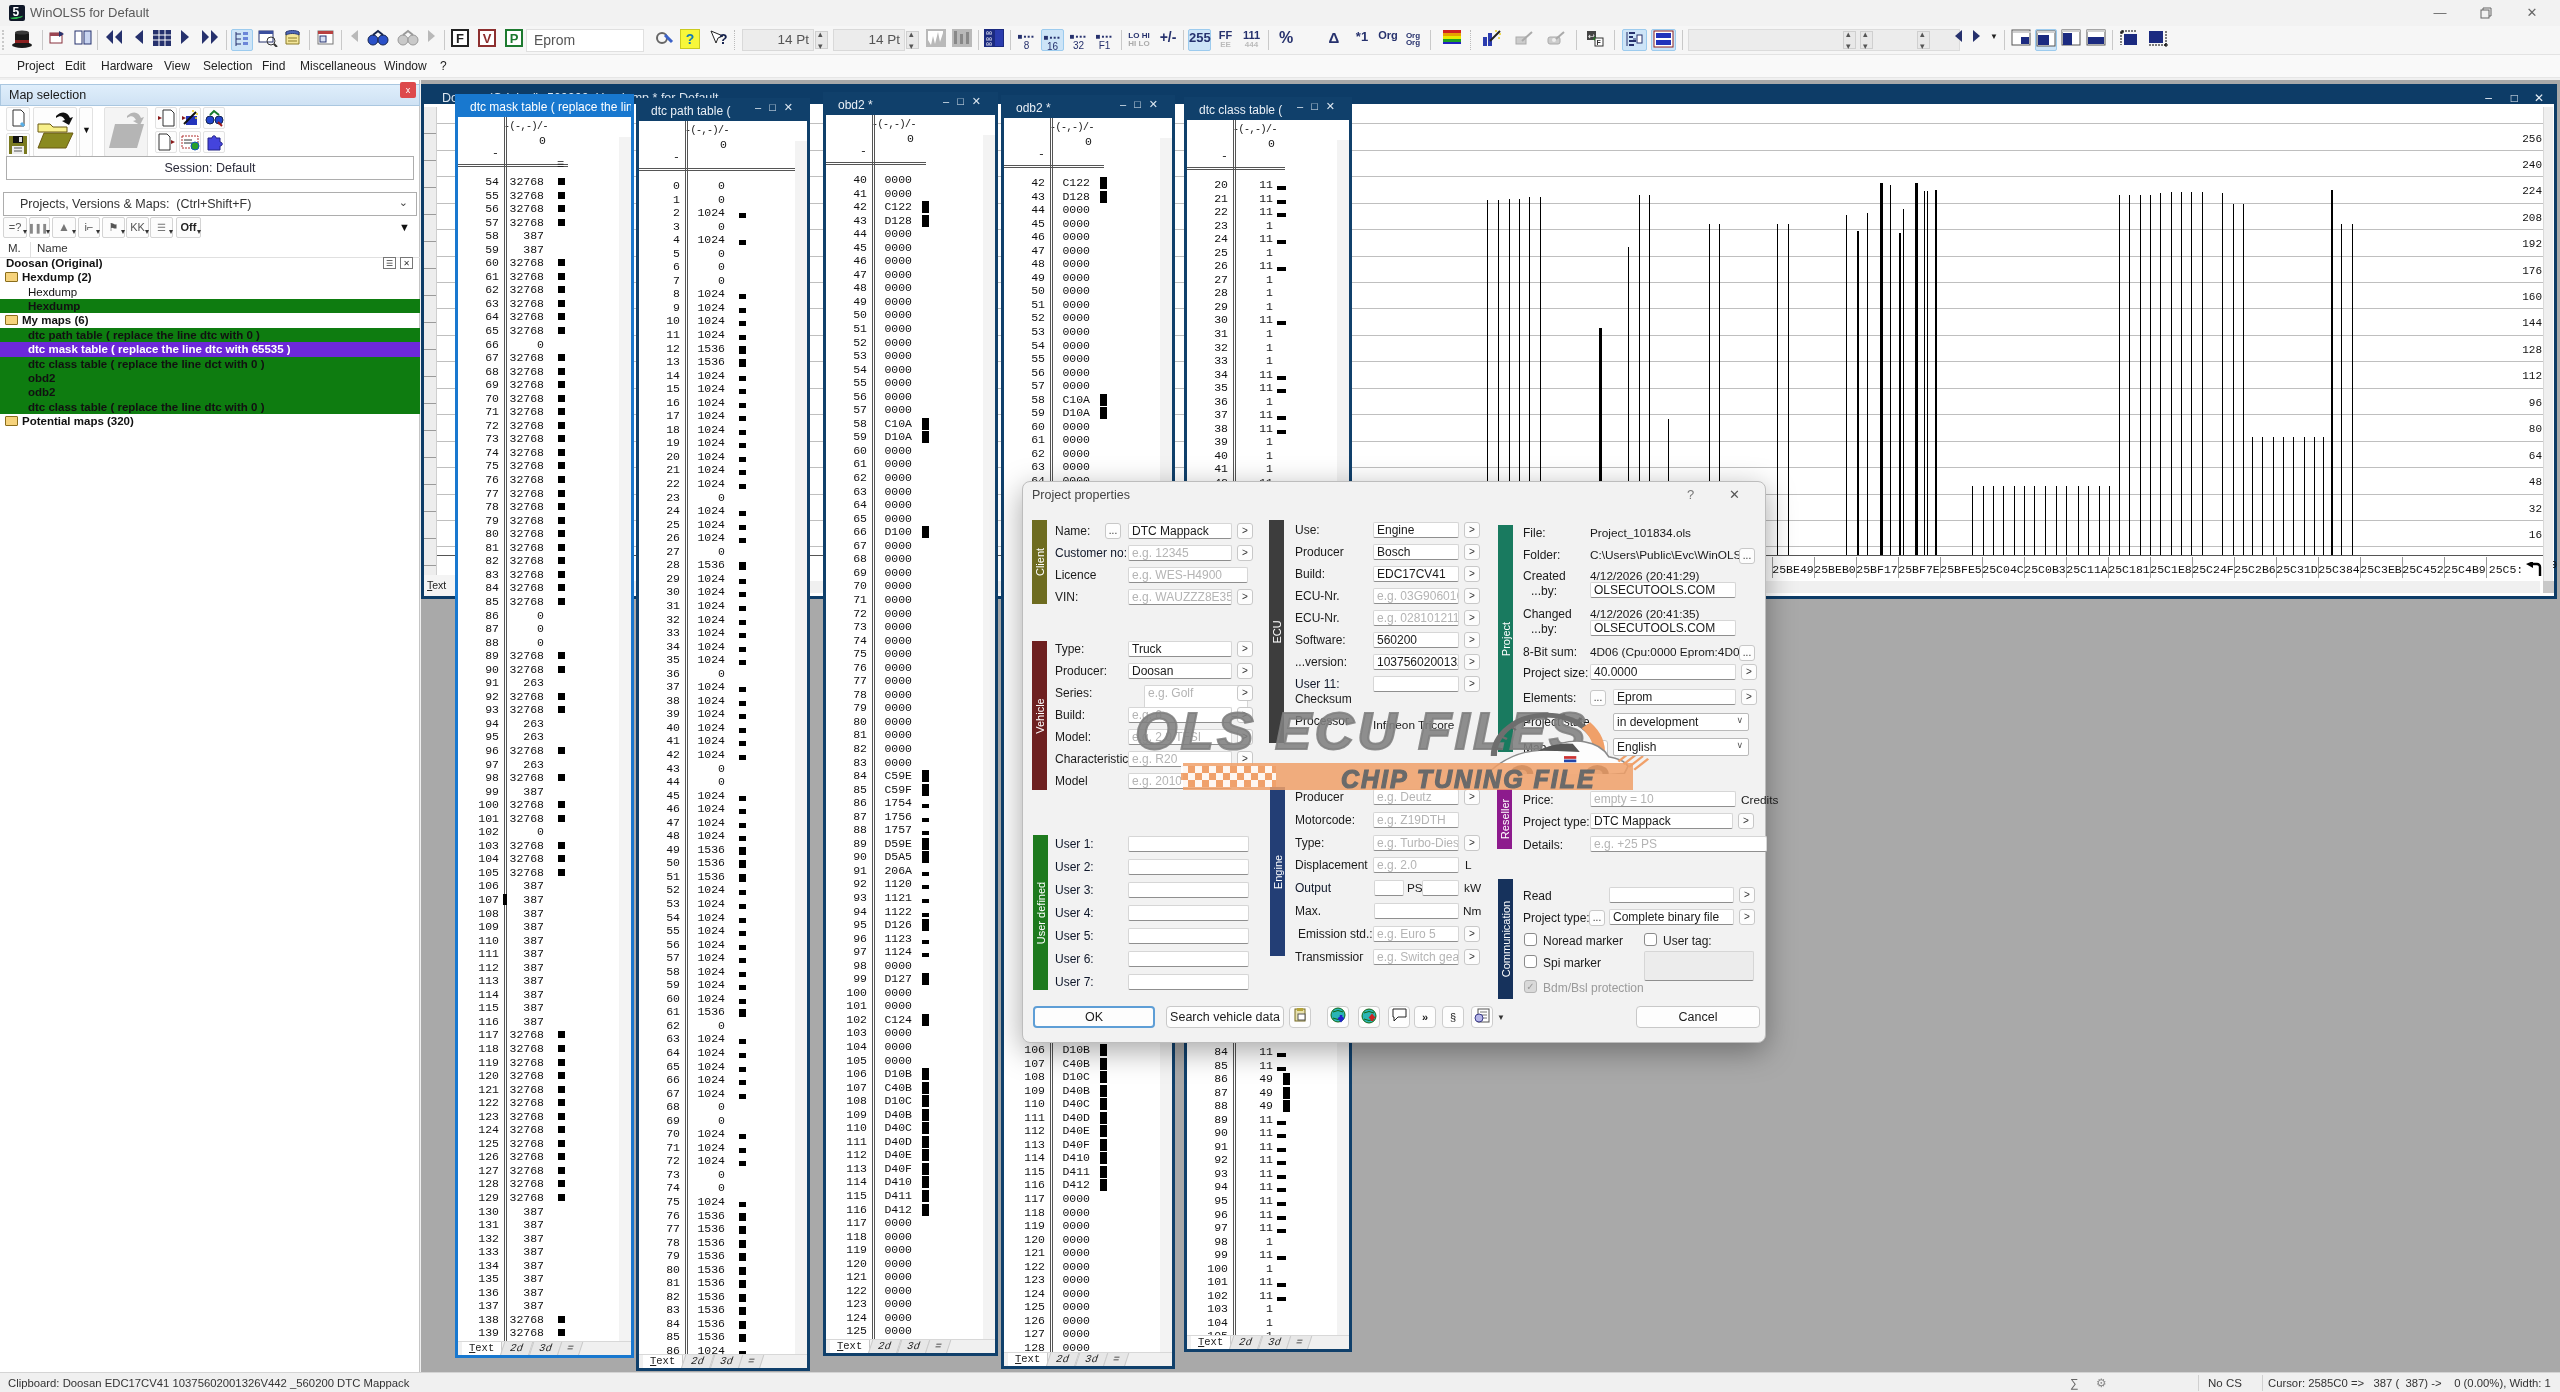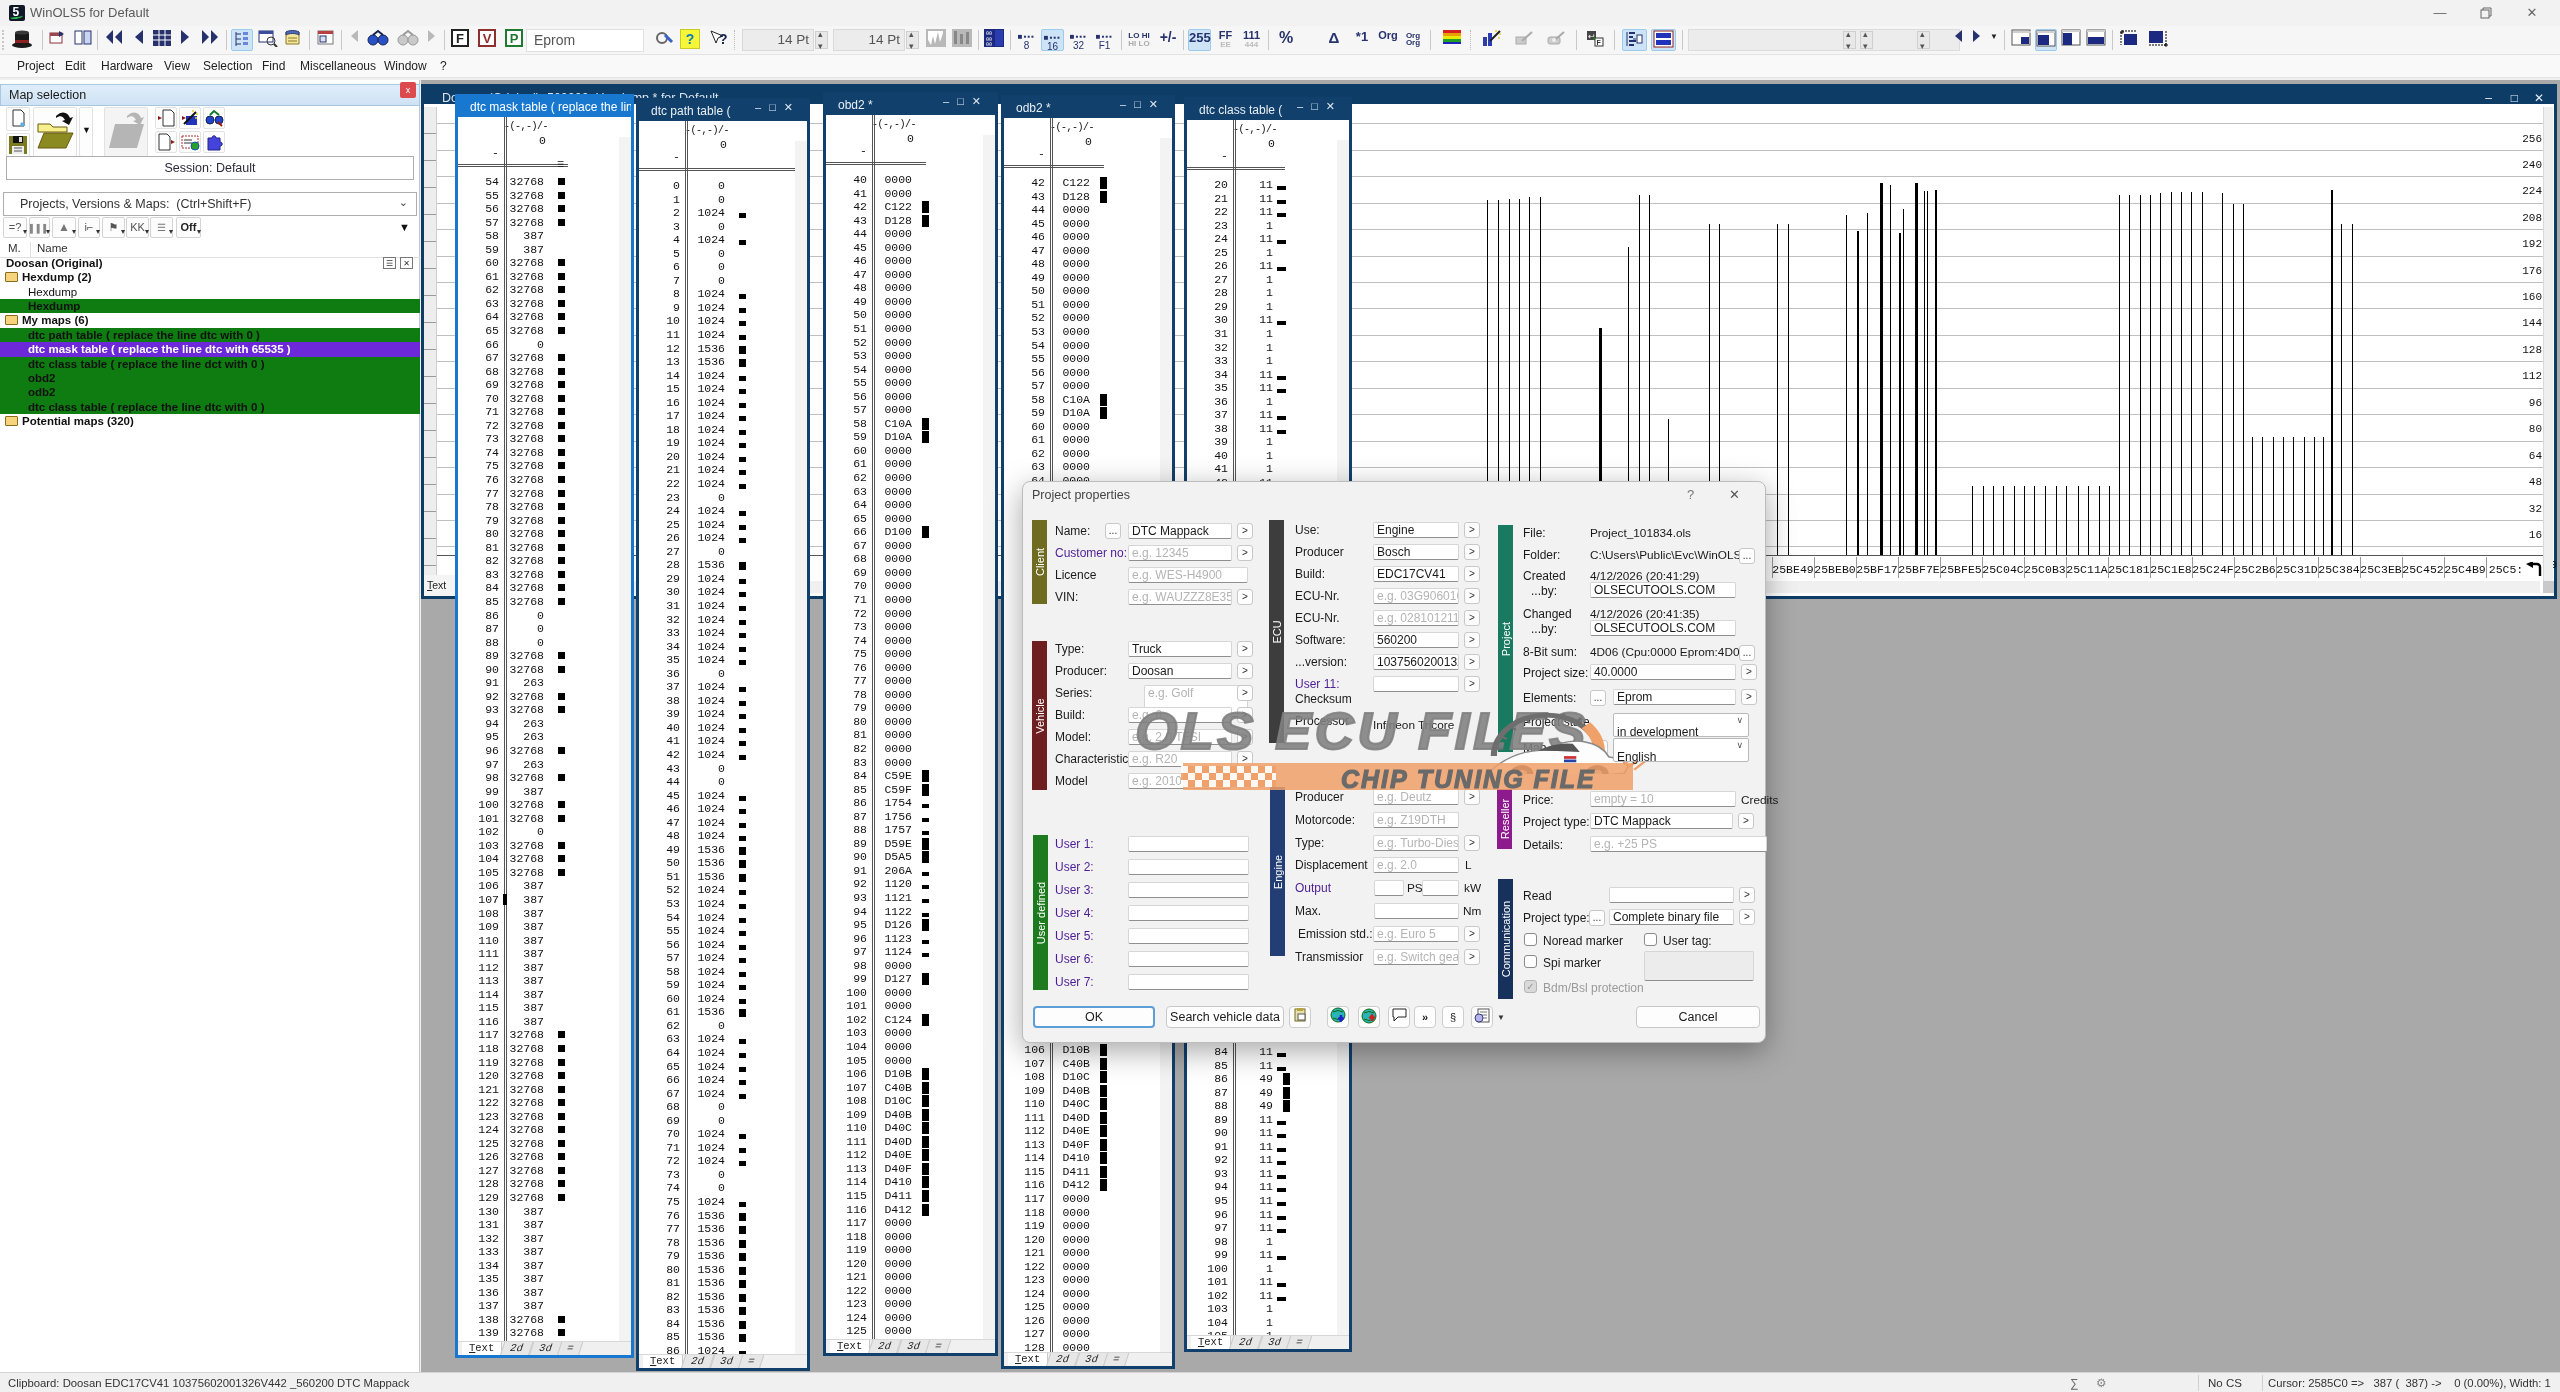--- a/index.html
+++ b/index.html
@@ -83,26 +83,26 @@
 .t{display:inline-block;height:14px;padding:0 7px;transform:skewX(-18deg);border-right:1px solid #c9c9c9;border-left:1px solid #c9c9c9;background:#e7e7e7}
 .t span,.t u{display:inline-block;transform:skewX(18deg)}
 .t.a{background:#fff;transform:none;border-left:none}
 .t.a u{transform:none}
 
 #dlg{position:absolute;left:1022px;top:481px;width:744px;height:562px;background:#f2f2f2;border:1px solid #bdbdbd;border-radius:8px;box-shadow:0 8px 30px rgba(0,0,0,.35);font-size:12.5px;color:#1a1a1a}
 #dlg .dtitle{position:absolute;left:9px;top:6px;font-size:12.5px;color:#444}
 .dbar{position:absolute;width:15px;color:#fff;font-size:11px}
 .dbar span{position:absolute;left:50%;top:50%;transform:translate(-50%,-50%) rotate(-90deg);white-space:nowrap}
 .dlab{position:absolute;font-size:12px;color:#1a1a1a;white-space:nowrap}
-.dlab.green{color:#4c1d95}
+.dlab.green{color:#0f172a}
 .din{position:absolute;height:16px;background:#fff;border:1px solid #d6d6d6;border-bottom:1px solid #8f8f8f;border-radius:2px;font-size:12px;color:#1a1a1a;padding:0px 3px;white-space:nowrap;overflow:hidden}
 .din.ph{color:#b4b4b4}
 .dbtn{position:absolute;width:16px;height:16px;background:#fdfdfd;border:1px solid #c8c8c8;border-radius:3px;font-size:10px;color:#333;text-align:center;line-height:14px}
 .dtext{position:absolute;font-size:11.8px;color:#1a1a1a;white-space:nowrap}
-.dcombo{position:absolute;z-index:3;height:18px;background:#fff;border:1px solid #b9b9b9;border-radius:2px;font-size:12px;padding:11px 3px;white-space:nowrap}
+.dcombo{position:absolute;z-index:3;height:18px;background:#fff;border:1px solid #b9b9b9;border-radius:2px;font-size:12px;padding:1px 3px;white-space:nowrap}
 .dcombo:after{content:"\2228";position:absolute;right:5px;top:1px;font-size:9px;color:#555}
 .chk{position:absolute;width:13px;height:13px;border:1.5px solid #8a8a8a;border-radius:3px;background:#fff}
 .chk.dis{background:#d9d9d9;border-color:#b5b5b5;color:#999;font-size:10px;text-align:center;line-height:11px}
 .bigbtn{position:absolute;height:22px;background:#fdfdfd;border:1px solid #c8c8c8;border-radius:4px;font-size:12.5px;color:#1a1a1a;text-align:center;padding-top:3px}
 .bigbtn.focus{border:2px solid #5e9ed6;padding-top:2px}
 .icobtn{position:absolute;width:22px;height:22px;background:#fdfdfd;border:1px solid #cdcdcd;border-radius:4px;text-align:center;font-size:11px;line-height:20px}
 
 #wm{position:absolute;left:0;top:0;width:744px;height:562px;pointer-events:none;overflow:hidden;z-index:2}
 #wmtext{position:absolute;left:112px;top:219px;font-size:52px;font-weight:bold;font-style:italic;color:rgba(128,128,128,.88);letter-spacing:3px;-webkit-text-stroke:2px rgba(128,128,128,.88);font-family:"Liberation Sans",sans-serif;transform:scaleX(1.05);transform-origin:left}
 #wmband{position:absolute;left:160px;top:281px;width:450px;height:27px;background:rgba(240,160,105,.85)}

